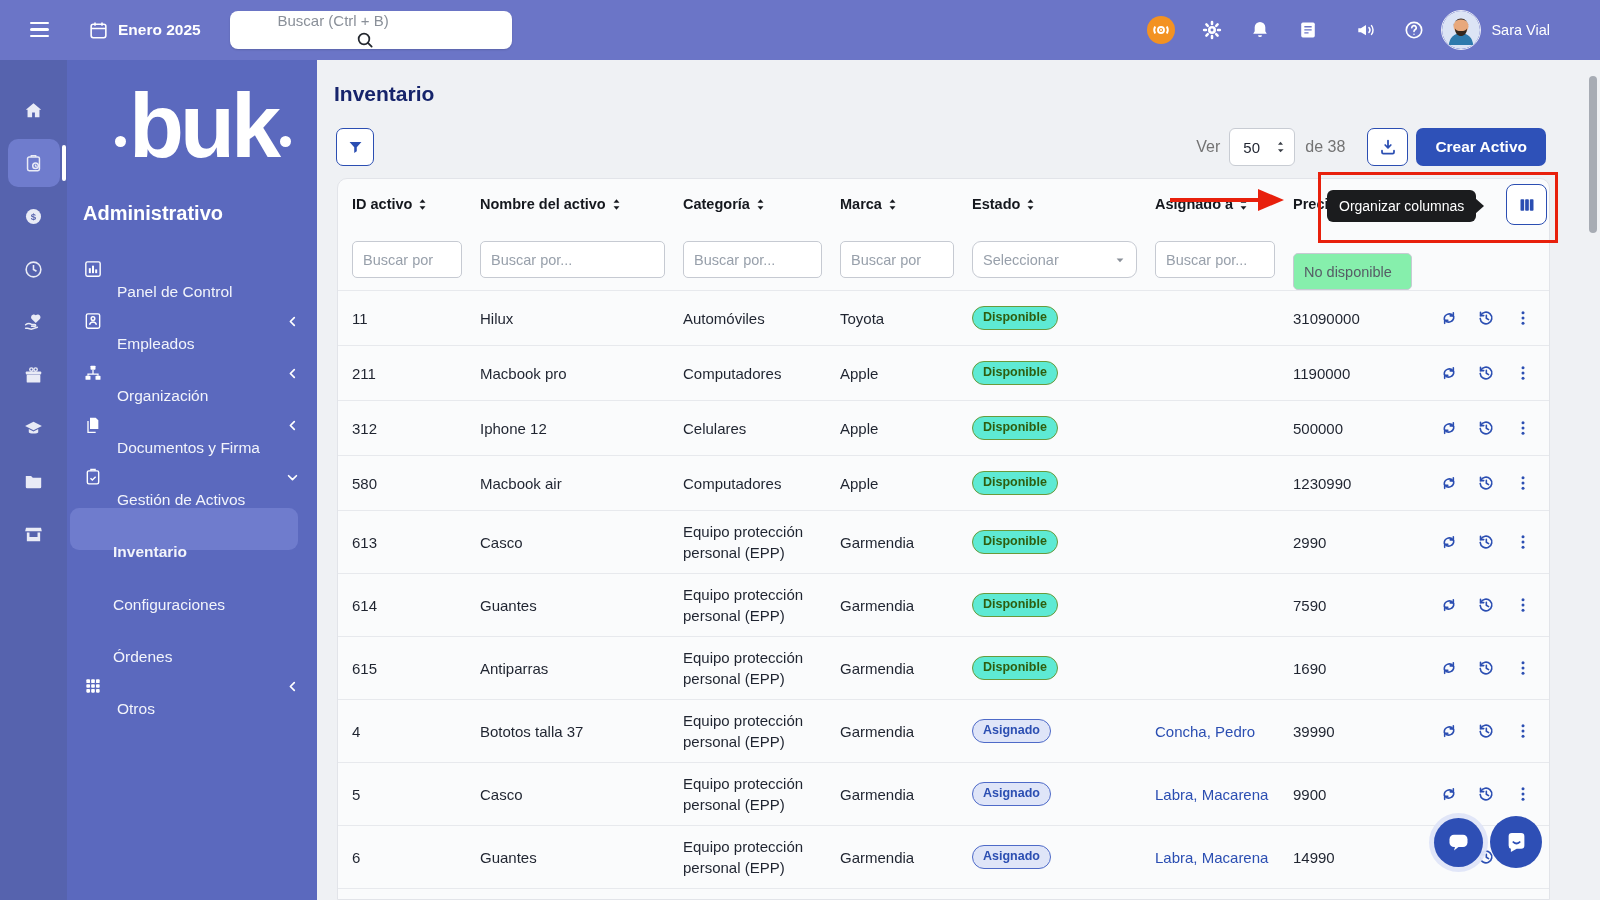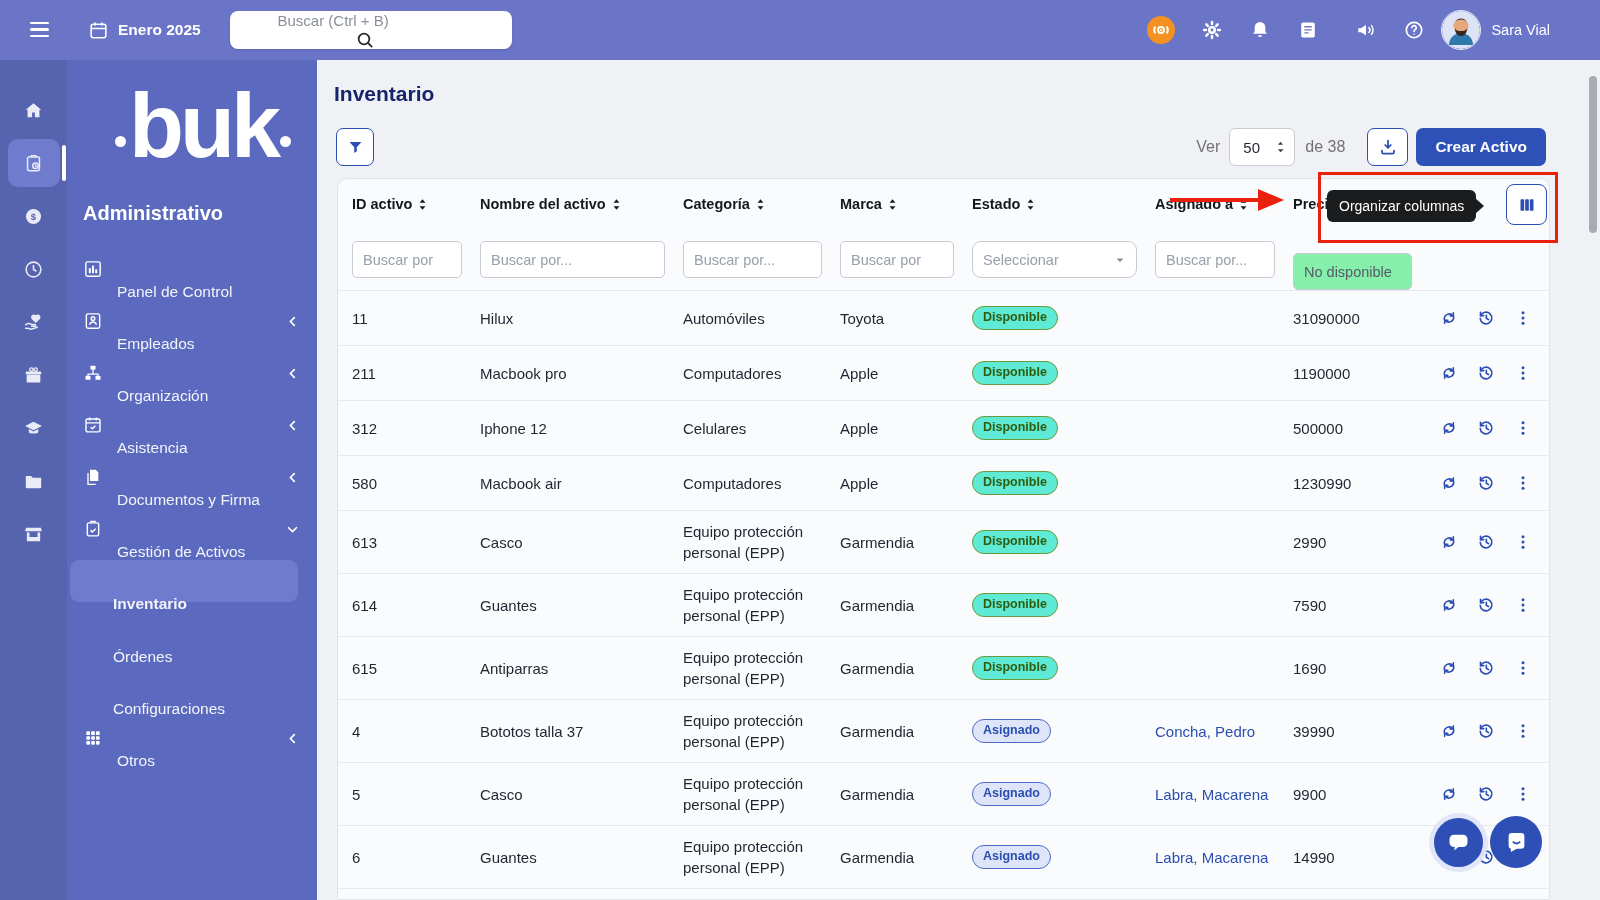--- a/index.html
+++ b/index.html
@@ -303,35 +303,20 @@
         </span>
         <span class="mi-label" data-interactable="false">Organización</span>
         <span class="mi-chev" data-interactable="false">
           <svg viewBox="0 0 24 24" fill="none" stroke="currentColor" stroke-width="2.4" stroke-linecap="round" stroke-linejoin="round">
             <path d="M14.5 6.5 9 12l5.5 5.5"></path>
           </svg>
         </span>
       </div>
       <div class="menu-item" data-interactable="true">
         <span class="mi-icon" data-interactable="false">
-          <svg viewBox="0 0 24 24" fill="none" stroke="currentColor" stroke-width="1.7">
-            <rect x="3.6" y="4.8" width="16.8" height="15.4" rx="1.8"></rect>
-            <path d="M8 3v3.6M16 3v3.6M3.6 9.4h16.8"></path>
-            <path d="M9.2 14.6l2 2 3.6-3.6"></path>
-          </svg>
-        </span>
-        <span class="mi-label" data-interactable="false">Asistencia</span>
-        <span class="mi-chev" data-interactable="false">
-          <svg viewBox="0 0 24 24" fill="none" stroke="currentColor" stroke-width="2.4" stroke-linecap="round" stroke-linejoin="round">
-            <path d="M14.5 6.5 9 12l5.5 5.5"></path>
-          </svg>
-        </span>
-      </div>
-      <div class="menu-item" data-interactable="true">
-        <span class="mi-icon" data-interactable="false">
           <svg viewBox="0 0 24 24" fill="currentColor">
             <path d="M8.4 3.2h6.8l3.2 3.2v10.4H8.4z"></path>
             <path d="M6 7.2v13.6h9.2" fill="none" stroke="currentColor" stroke-width="1.6"></path>
           </svg>
         </span>
         <span class="mi-label" data-interactable="false">Documentos y Firma</span>
         <span class="mi-chev" data-interactable="false">
           <svg viewBox="0 0 24 24" fill="none" stroke="currentColor" stroke-width="2.4" stroke-linecap="round" stroke-linejoin="round">
             <path d="M14.5 6.5 9 12l5.5 5.5"></path>
           </svg>
@@ -349,24 +334,24 @@
         <span class="mi-chev" data-interactable="false">
           <svg viewBox="0 0 24 24" fill="none" stroke="currentColor" stroke-width="2.4" stroke-linecap="round" stroke-linejoin="round">
             <path d="M6.5 9.5 12 15l5.5-5.5"></path>
           </svg>
         </span>
       </div>
       <div class="menu-sub active" data-interactable="true">
         <span class="mi-label" data-interactable="false">Inventario</span>
       </div>
       <div class="menu-sub" data-interactable="true">
+        <span class="mi-label" data-interactable="false">Configuraciones</span>
+      </div>
+      <div class="menu-sub" data-interactable="true">
         <span class="mi-label" data-interactable="false">Órdenes</span>
-      </div>
-      <div class="menu-sub" data-interactable="true">
-        <span class="mi-label" data-interactable="false">Configuraciones</span>
       </div>
       <div class="menu-item" data-interactable="true">
         <span class="mi-icon" data-interactable="false">
           <svg viewBox="0 0 24 24" fill="currentColor">
             <rect x="4" y="4" width="4.4" height="4.4" rx="1"></rect>
             <rect x="9.8" y="4" width="4.4" height="4.4" rx="1"></rect>
             <rect x="15.6" y="4" width="4.4" height="4.4" rx="1"></rect>
             <rect x="4" y="9.8" width="4.4" height="4.4" rx="1"></rect>
             <rect x="9.8" y="9.8" width="4.4" height="4.4" rx="1"></rect>
             <rect x="15.6" y="9.8" width="4.4" height="4.4" rx="1"></rect>

